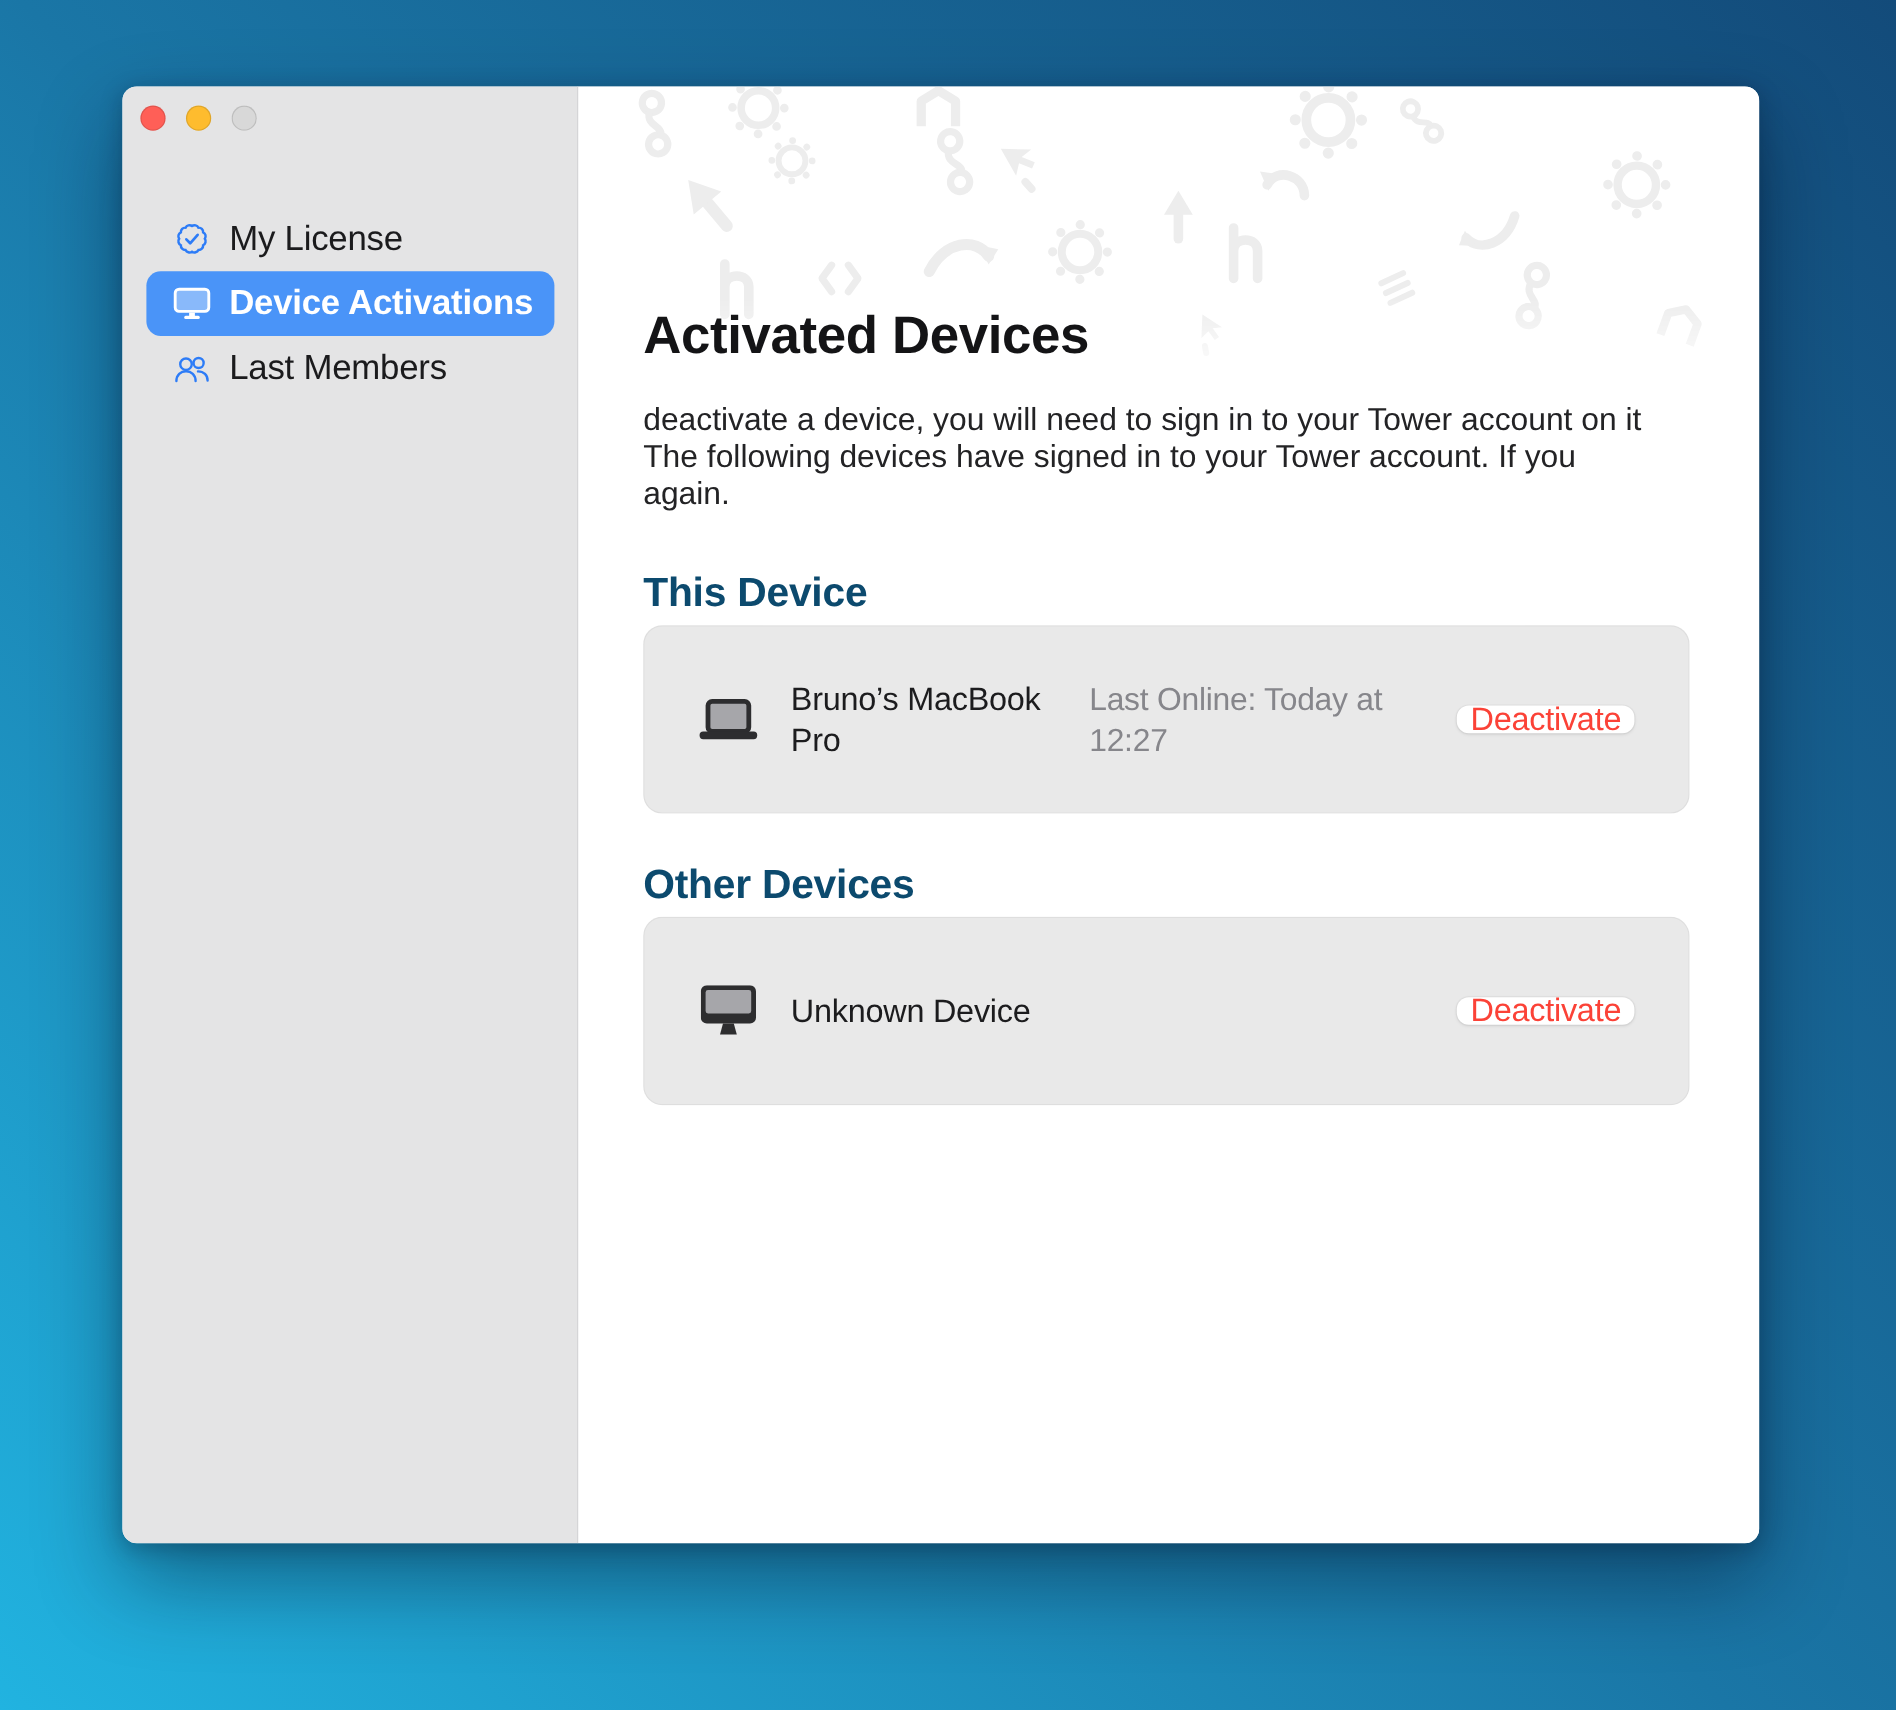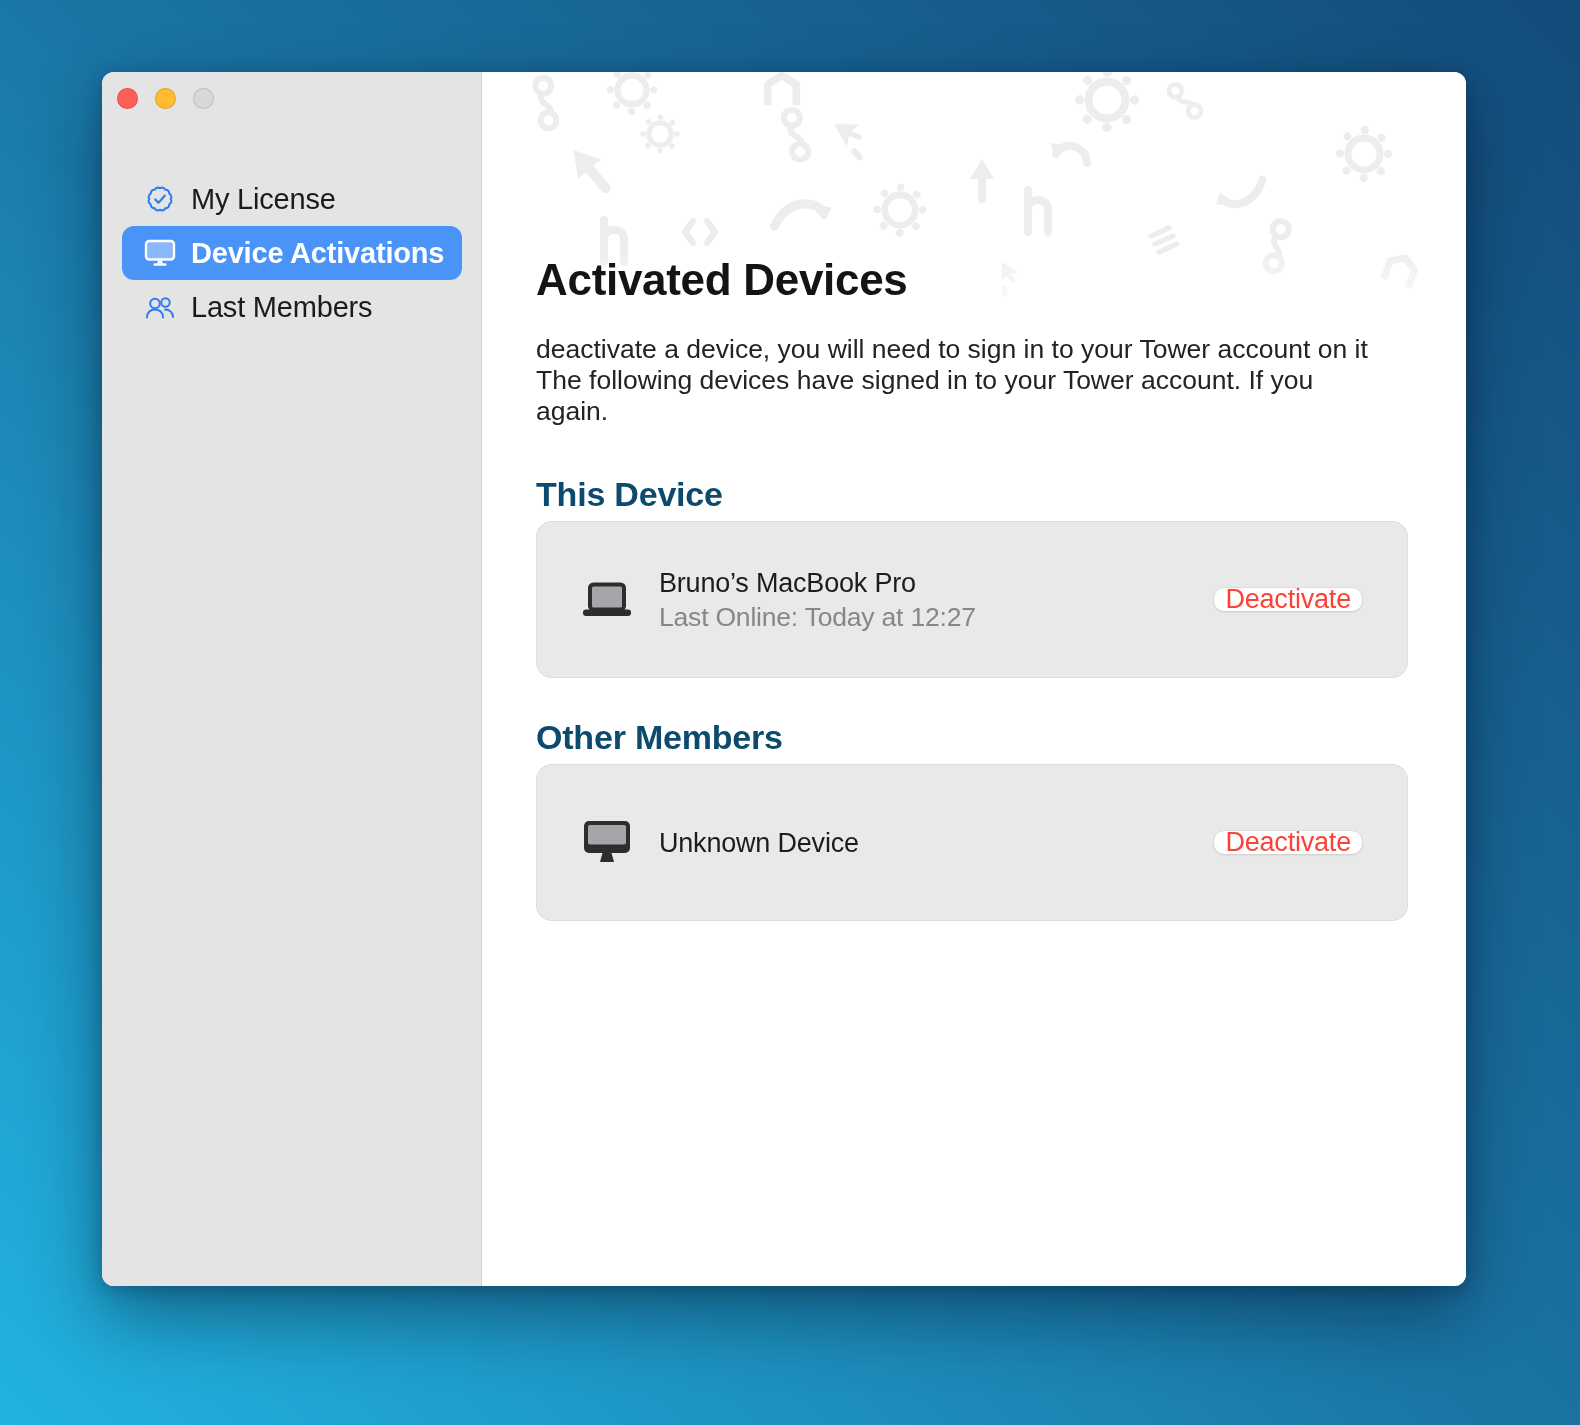--- a/index.html
+++ b/index.html
@@ -53,21 +53,21 @@
   .desc div{display:block;}
   h2.section{font-size:34px; line-height:34px; font-weight:bold; color:#0c4a6e; letter-spacing:-.2px; margin:0 0 10px;}
   h2.s1{margin-top:50px;}
   h2.s2{margin-top:42px;}
   .card{
     height:157px; border-radius:16px; background:var(--card_bg);
     border:1px solid rgba(0,0,0,.045);
     display:flex; align-items:center; padding:0 45px 0 44px; margin:0 0 0 0;
   }
   .device-icon{width:52px; flex:0 0 52px; display:flex; justify-content:center; align-items:center; margin-right:26px;}
-  .device-info{display:flex; flex-direction:column; line-height:34px;justify-content:center;}
+  .device-info{display:flex; flex-direction:row; line-height:34px;justify-content:center;}
   .device-name{font-size:27px; font-weight:500; color:#1c1c1e; letter-spacing:-.2px;}
   .device-meta{font-size:26.5px; color:var(--text_gray); letter-spacing:-.2px;}
   .deactivate{
     margin-left:auto; height:23px; padding:0 11px; border:none; border-radius:10px;
     background:#fff; color:var(--deactivate_red); font-size:27px; letter-spacing:-.2px;
     font-family:inherit; cursor:pointer;
     box-shadow:0 0 0 1px rgba(0,0,0,.03), 0 1px 3px rgba(0,0,0,.10);
     display:flex; align-items:center;
   }
 </style>
@@ -206,21 +206,21 @@
             <rect x="1" y="28.5" width="48" height="6.5" rx="3" fill="#2d2d2f"></rect>
           </svg>
         </span>
         <div class="device-info">
           <div class="device-name">Bruno’s MacBook Pro</div>
           <div class="device-meta">Last Online: Today at 12:27</div>
         </div>
         <button class="deactivate">Deactivate</button>
       </div>
 
-      <h2 class="section s2">Other Members</h2>
+      <h2 class="section s2">Other Devices</h2>
 
       <div class="card">
         <span class="device-icon">
           <svg width="46" height="44" viewBox="0 0 46 44">
             <rect x="0" y="0" width="46" height="32" rx="5" fill="#2d2d2f"></rect>
             <rect x="4" y="4" width="38" height="19.5" rx="2" fill="#a6a6aa"></rect>
             <path d="M18.5 32 L16 41 H30 L27.5 32 Z" fill="#2d2d2f"></path>
           </svg>
         </span>
         <div class="device-info">

